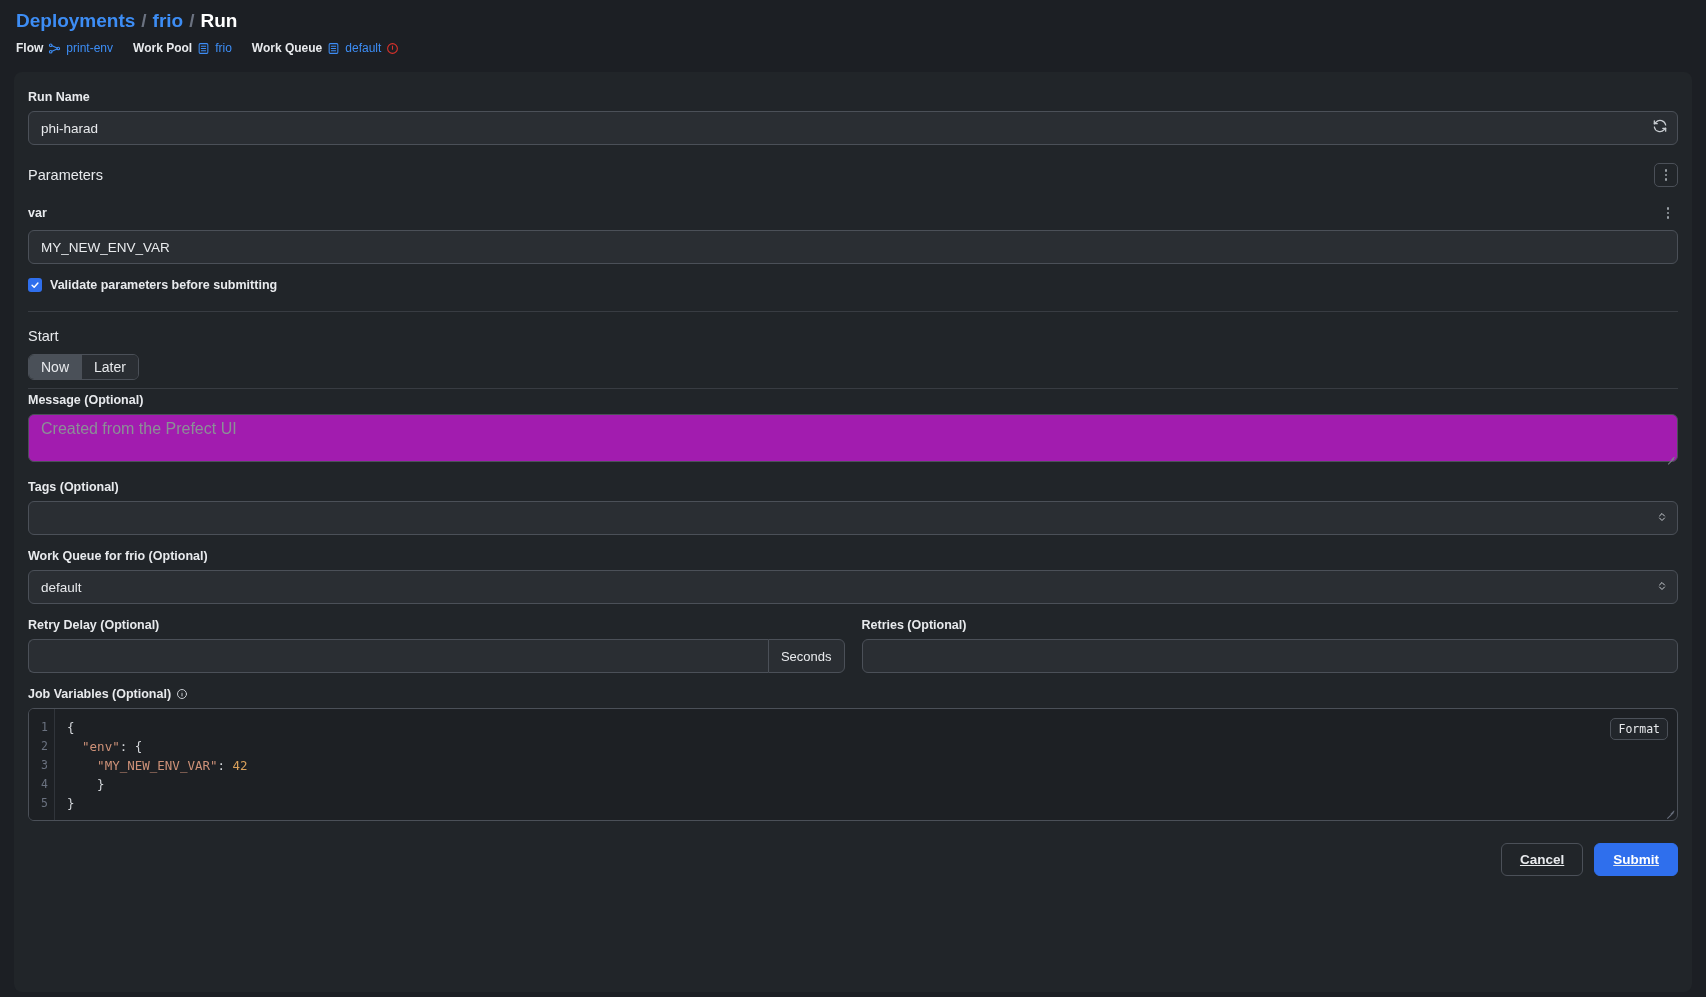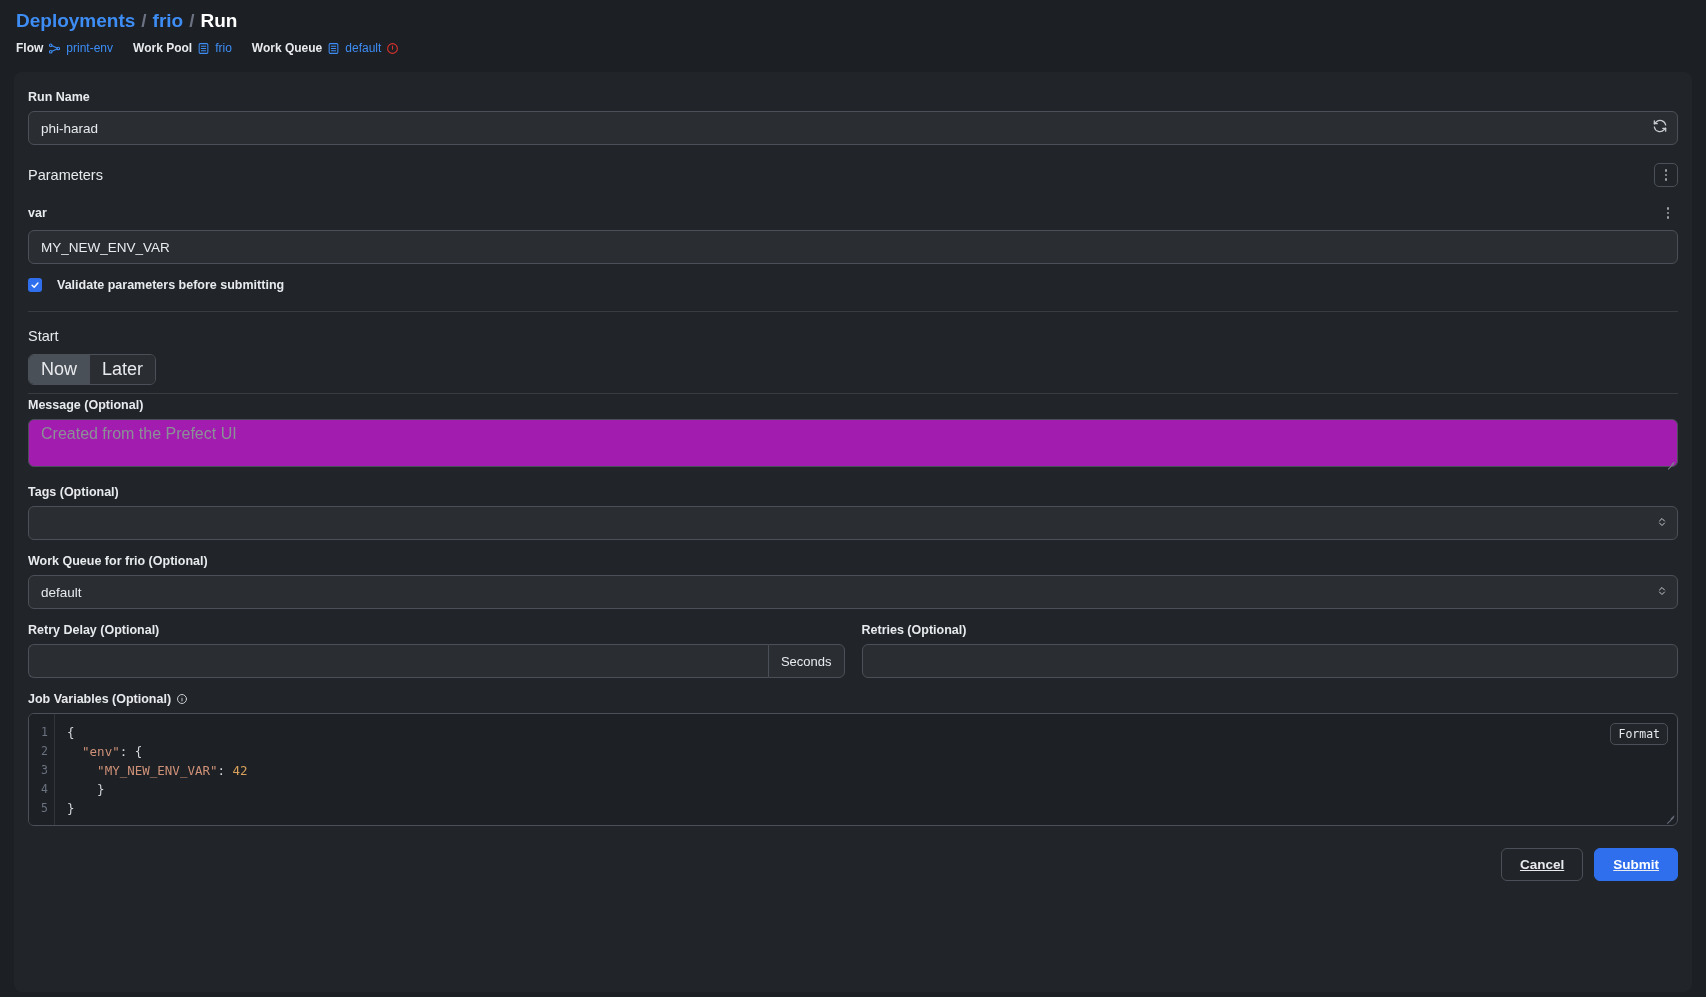--- a/index.html
+++ b/index.html
@@ -110,42 +110,42 @@
     width: 20px; height: 20px;
     background: transparent; border: 0;
     display: flex; align-items: center; justify-content: center;
     cursor: pointer;
   }
   .dots { display:flex; flex-direction:column; gap:2px; align-items:center; }
   .dots i { width:2.5px; height:2.5px; background:#9aa0a6; border-radius:50%; display:block; }
 
   .param-head { display:flex; align-items:center; justify-content:space-between; margin-top:16px; }
 
-  .checkbox-row { display: flex; align-items: center; gap: 15px; margin-top: 14px; }
+  .checkbox-row { display: flex; align-items: center; gap: 8px; margin-top: 14px; }
   .cb {
     width: 14px; height: 14px; border-radius: 3px;
     background: #2f6fed; display: flex; align-items: center; justify-content: center;
     cursor: pointer;
   }
   .cb svg { display:block; }
   .checkbox-row label { font-size: 12.5px; font-weight: bold; color: #e8eaed; }
 
   .divider { height: 1px; background: #383c42; margin: 19px 0 0 0; }
 
   
   .toggle {
     display: inline-flex;
     border: 1px solid #4b5058;
     border-radius: 6px;
     overflow: hidden;
     margin-top: 10px;
   }
   .toggle button {
     font-family: "Liberation Sans", sans-serif;
-    font-size: 18px;
+    font-size: 14px;
     padding: 4px 12px;
     background: #2a2e33;
     border: 0;
     color: #e8eaed;
     cursor: pointer;
   }
   .toggle button.active { background: #4a5058; }
   .toggle button + button { border-left: 1px solid #4b5058; }
 
   

